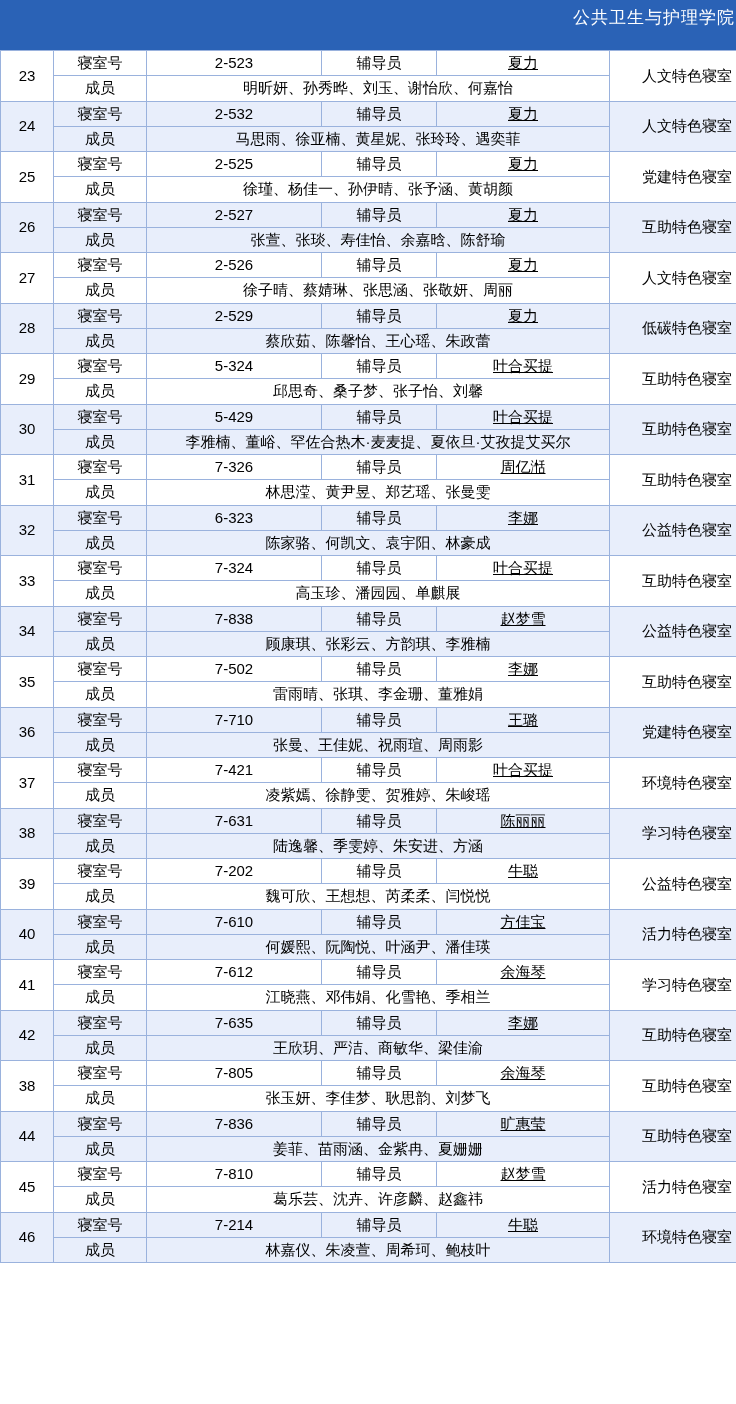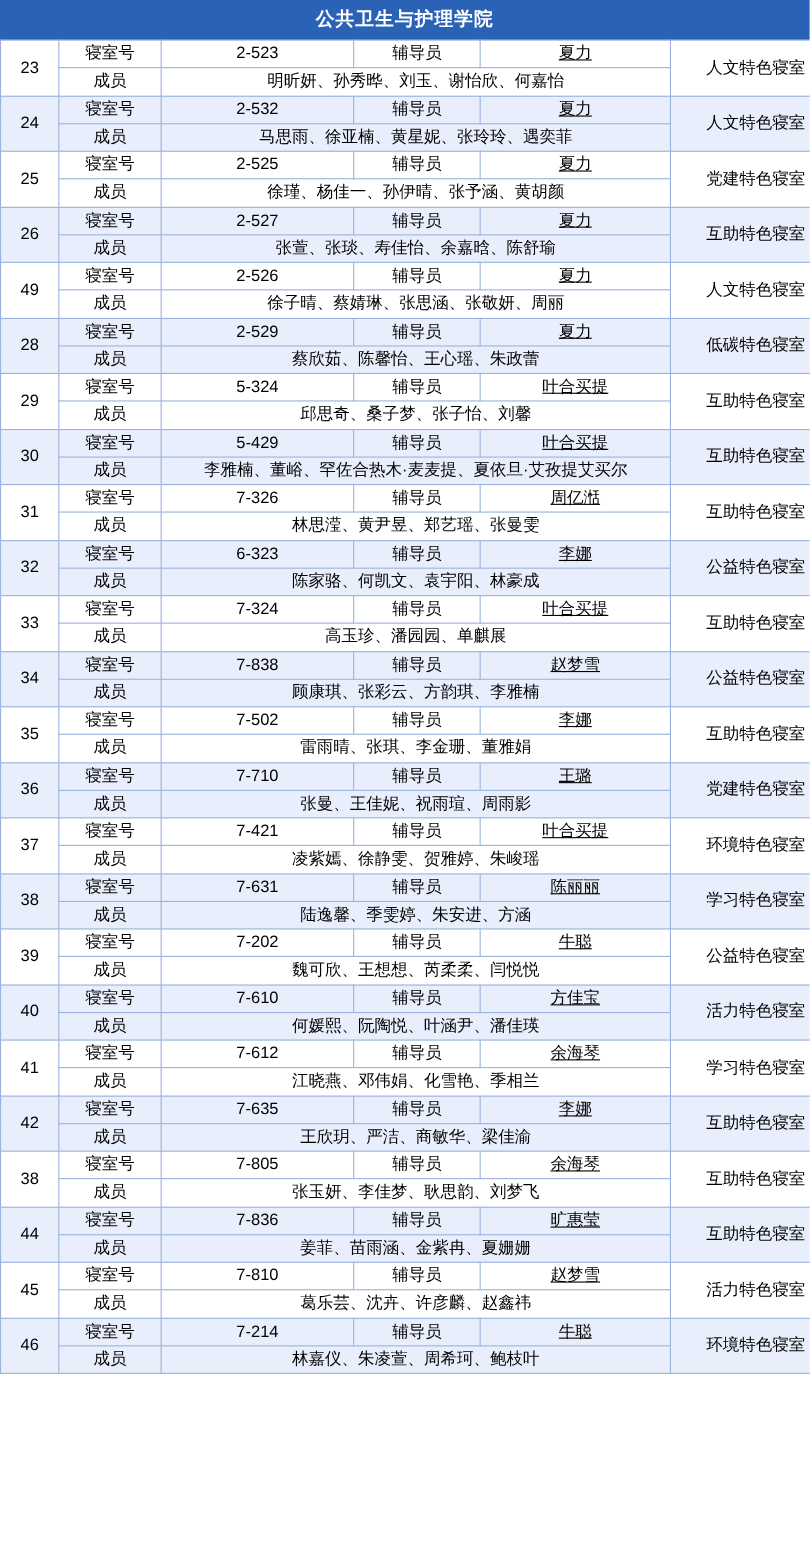--- a/index.html
+++ b/index.html
@@ -11,25 +11,25 @@
     font-family: "Liberation Sans", sans-serif;
     width: 736px;
   }
   .sheet {
     width: 736px;
     box-sizing: border-box;
   }
   .title-bar {
     background: #2a62b6;
     color: #ffffff;
-    text-align: center;
+    text-align: right;
     font-size: 17px;
-    font-weight: bold;
+    font-weight: normal;
     letter-spacing: 1px;
-    padding: 5px 0 6px 0;
+    padding: 5px 0 20px 0;
     border: 1px solid #2a62b6;
     box-sizing: border-box;
   }
   table.roster {
     border-collapse: collapse;
     width: 736px;
     table-layout: fixed;
   }
   table.roster td {
     border: 1px solid #9ab2dd;
@@ -125,21 +125,21 @@
           <td class="c-room">2-527</td>
           <td class="c-adv-label">辅导员</td>
           <td class="c-adv">夏力</td>
           <td class="c-type" rowspan="2">互助特色寝室</td>
         </tr>
         <tr class="row-b">
           <td class="c-label">成员</td>
           <td class="c-members" colspan="3">张萱、张琰、寿佳怡、余嘉晗、陈舒瑜</td>
         </tr>
         <tr class="row-a">
-          <td class="c-index" rowspan="2">49</td>
+          <td class="c-index" rowspan="2">27</td>
           <td class="c-label">寝室号</td>
           <td class="c-room">2-526</td>
           <td class="c-adv-label">辅导员</td>
           <td class="c-adv">夏力</td>
           <td class="c-type" rowspan="2">人文特色寝室</td>
         </tr>
         <tr class="row-a">
           <td class="c-label">成员</td>
           <td class="c-members" colspan="3">徐子晴、蔡婧琳、张思涵、张敬妍、周丽</td>
         </tr>

